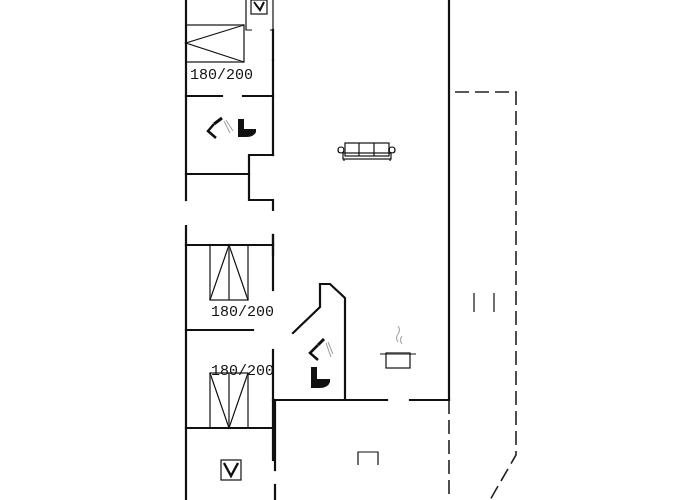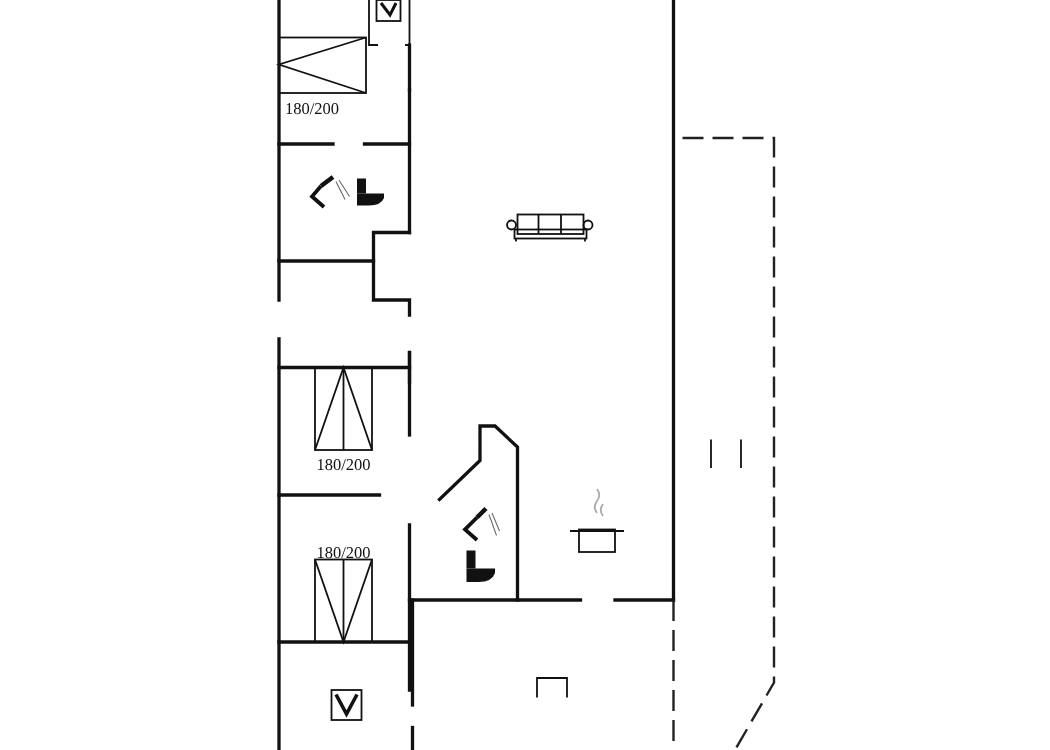--- a/index.html
+++ b/index.html
@@ -1,21 +1,21 @@
 <!DOCTYPE html>
 <html><head>
 <meta charset="utf-8">
 <style>
   html, body { margin: 0; padding: 0; background: #ffffff; }
   body { width: 700px; height: 500px; overflow: hidden; position: relative; font-family: "Liberation Sans", sans-serif; }
   svg { position: absolute; left: 0; top: 0; }
   .wall { stroke: #111; stroke-width: 2.2; fill: none; stroke-linecap: square; }
   .thin { stroke: #111; stroke-width: 1.2; fill: none; }
   .dash { stroke: #222; stroke-width: 1.6; fill: none; stroke-dasharray: 14 6; }
-  .label { position: absolute; font-size: 11px; color: #111; font-family: Liberation Serif, serif; }
+  .label { position: absolute; font-size: 15px; color: #111; font-family: Liberation Mono, monospace; }
 </style>
 </head>
 <body>
 
 <svg width="700" height="500" viewBox="0 0 700 500">
 
   <g>
     <line class="wall" x1="186" y1="0" x2="186" y2="200"></line>
     <line class="wall" x1="186" y1="226" x2="186" y2="500"></line>
 

